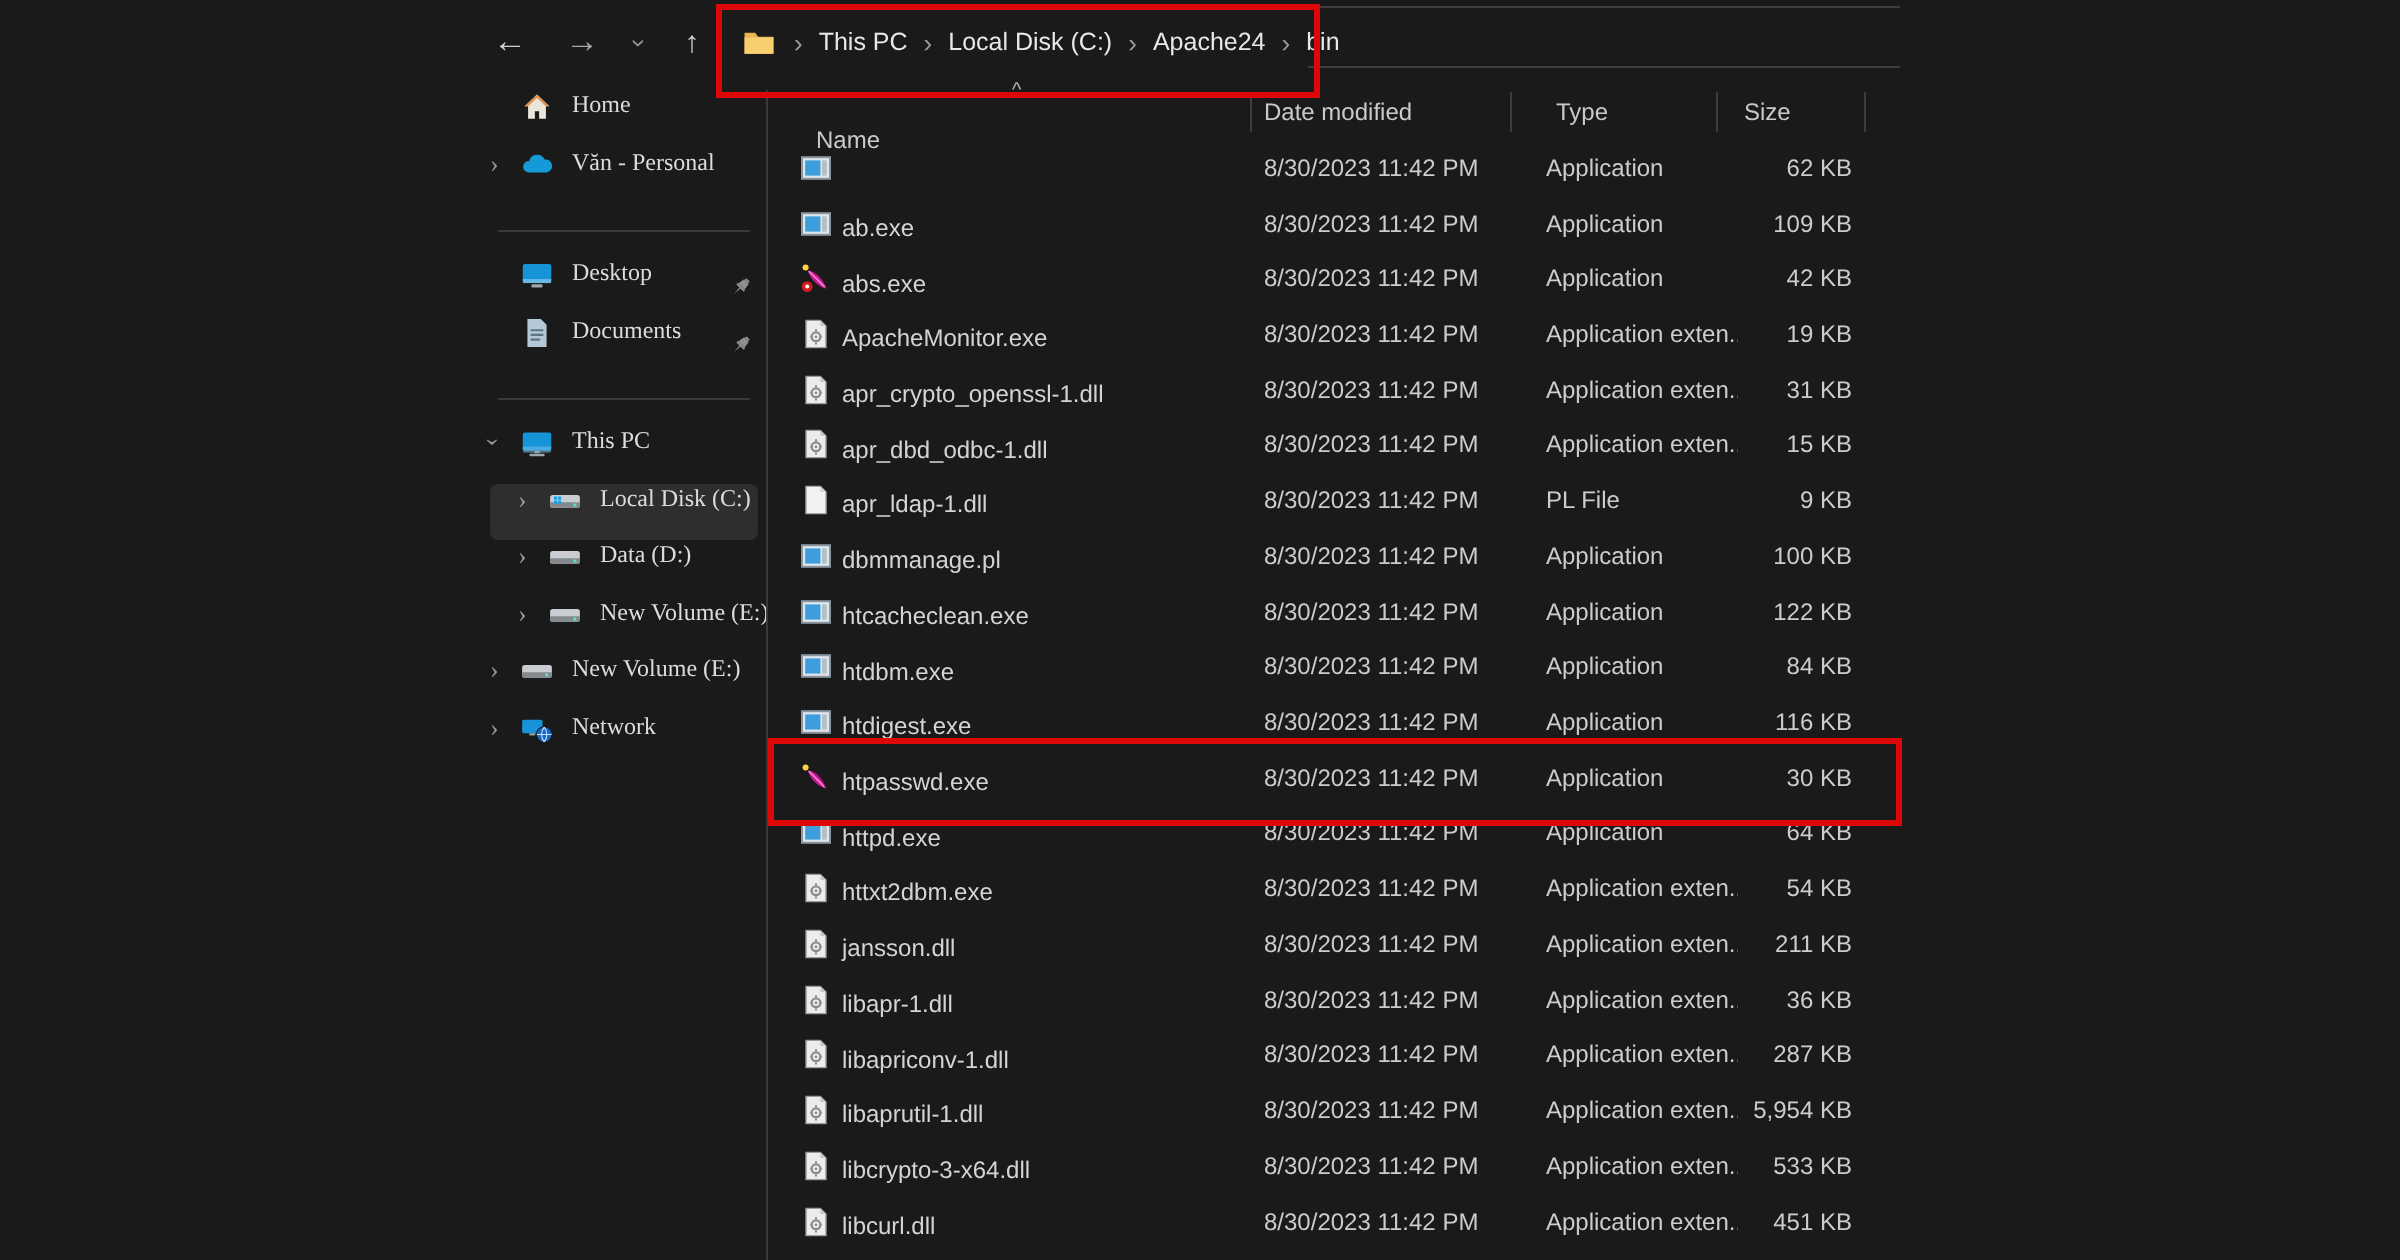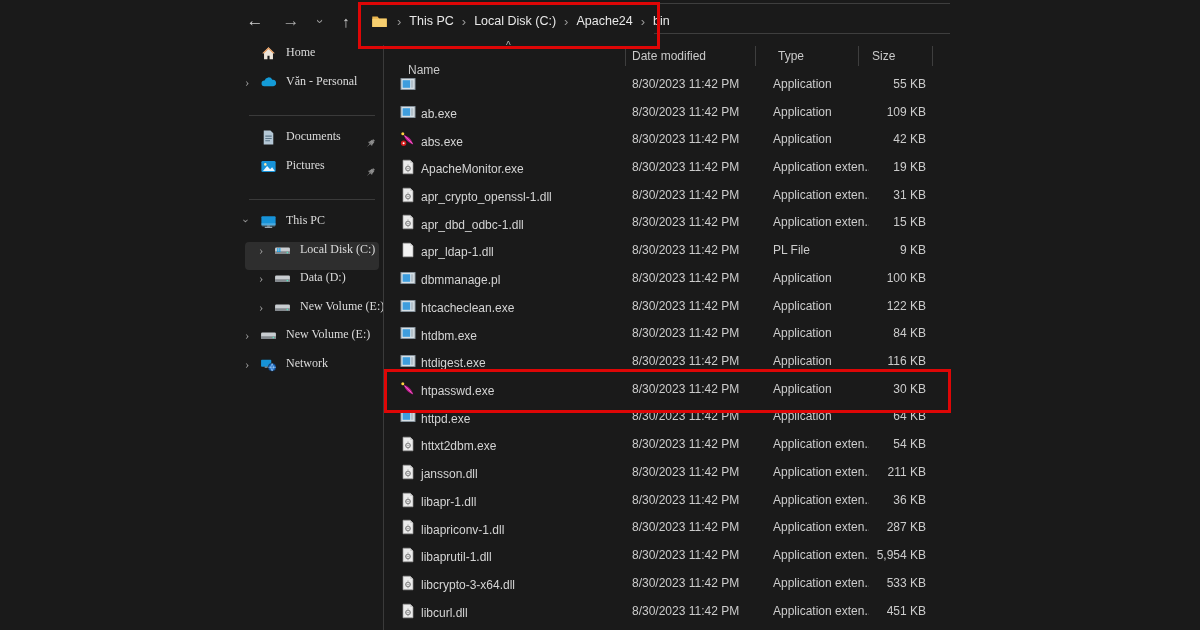--- a/index.html
+++ b/index.html
@@ -115,46 +115,46 @@
           </svg>
         </span>
          <span class="sb-label">Văn - Personal</span>
 
        </div>
       <div class="sb-div"></div>
       <div class="sb-item">
          <span class="sb-chev"></span>
          <span class="sb-icon">
           <svg viewBox="0 0 16 16">
-            <path d="M3.5 1.4h6.3l2.7 2.7v10.5h-9z" fill="#b5c8d6"></path>
-            <path d="M5 6.2h6v1H5zm0 2.2h6v1H5zm0 2.2h4.4v1H5z" fill="#5c7689"></path>
-          </svg>
-        </span>
-         <span class="sb-label">Documents</span>
+            <rect x="1.3" y="2.8" width="13.4" height="9" rx="1.1" fill="#1793d8"></rect>
+            <path d="M1.3 9.9h13.4v1.9H1.3z" fill="#a5d8f3" opacity=".55"></path>
+            <rect x="5.4" y="12.4" width="5.2" height="1.5" rx=".5" fill="#9aa7b0"></rect>
+          </svg>
+        </span>
+         <span class="sb-label">Desktop</span>
          <span class="sb-pin">
           <svg viewBox="0 0 16 16" style="width:13px;height:13px">
             <g transform="rotate(45 8 8)" fill="#8f8f8f">
               <rect x="6.6" y="1.8" width="2.8" height="1.5"></rect>
               <path d="M6 3.3h4l.7 4.2H5.3z"></path>
               <rect x="4.8" y="7.5" width="6.4" height="1.4" rx=".5"></rect>
               <path d="M7.5 8.9h1L8 14.2z"></path>
             </g>
           </svg>
         </span>
        </div>
       <div class="sb-item">
          <span class="sb-chev"></span>
          <span class="sb-icon">
           <svg viewBox="0 0 16 16">
-            <rect x="1.3" y="2.8" width="13.4" height="10.4" rx="1.3" fill="#1793d8"></rect>
-            <circle cx="5" cy="6" r="1.2" fill="#fde9a8"></circle>
-            <path d="M2.8 12.2 6.7 7.5l2.8 3.1 1.9-1.9 2.5 3.5z" fill="#eaf6fd"></path>
-          </svg>
-        </span>
-         <span class="sb-label">Pictures</span>
+            <path d="M3.5 1.4h6.3l2.7 2.7v10.5h-9z" fill="#b5c8d6"></path>
+            <path d="M5 6.2h6v1H5zm0 2.2h6v1H5zm0 2.2h4.4v1H5z" fill="#5c7689"></path>
+          </svg>
+        </span>
+         <span class="sb-label">Documents</span>
          <span class="sb-pin">
           <svg viewBox="0 0 16 16" style="width:13px;height:13px">
             <g transform="rotate(45 8 8)" fill="#8f8f8f">
               <rect x="6.6" y="1.8" width="2.8" height="1.5"></rect>
               <path d="M6 3.3h4l.7 4.2H5.3z"></path>
               <rect x="4.8" y="7.5" width="6.4" height="1.4" rx=".5"></rect>
               <path d="M7.5 8.9h1L8 14.2z"></path>
             </g>
           </svg>
         </span>
@@ -255,21 +255,21 @@
        <span class="fc icon">
           <svg viewBox="0 0 16 16">
             <rect x="1" y="2.6" width="14" height="10.8" fill="#dfe7ec" stroke="#8a97a1" stroke-width="1"></rect>
             <rect x="2.6" y="4.2" width="7.6" height="7.6" fill="#3e9ddd"></rect>
             <rect x="11" y="4.2" width="2.4" height="7.6" fill="#b3c0c9"></rect>
           </svg>
         </span>
        <span class="fc name">ab.exe</span>
        <span class="fc date">8/30/2023 11:42 PM</span>
        <span class="fc type">Application</span>
-       <span class="fc size">55 KB</span>
+       <span class="fc size">62 KB</span>
      </div>
       <div class="frow">
        <span class="fc icon">
           <svg viewBox="0 0 16 16">
             <rect x="1" y="2.6" width="14" height="10.8" fill="#dfe7ec" stroke="#8a97a1" stroke-width="1"></rect>
             <rect x="2.6" y="4.2" width="7.6" height="7.6" fill="#3e9ddd"></rect>
             <rect x="11" y="4.2" width="2.4" height="7.6" fill="#b3c0c9"></rect>
           </svg>
         </span>
        <span class="fc name">abs.exe</span>

